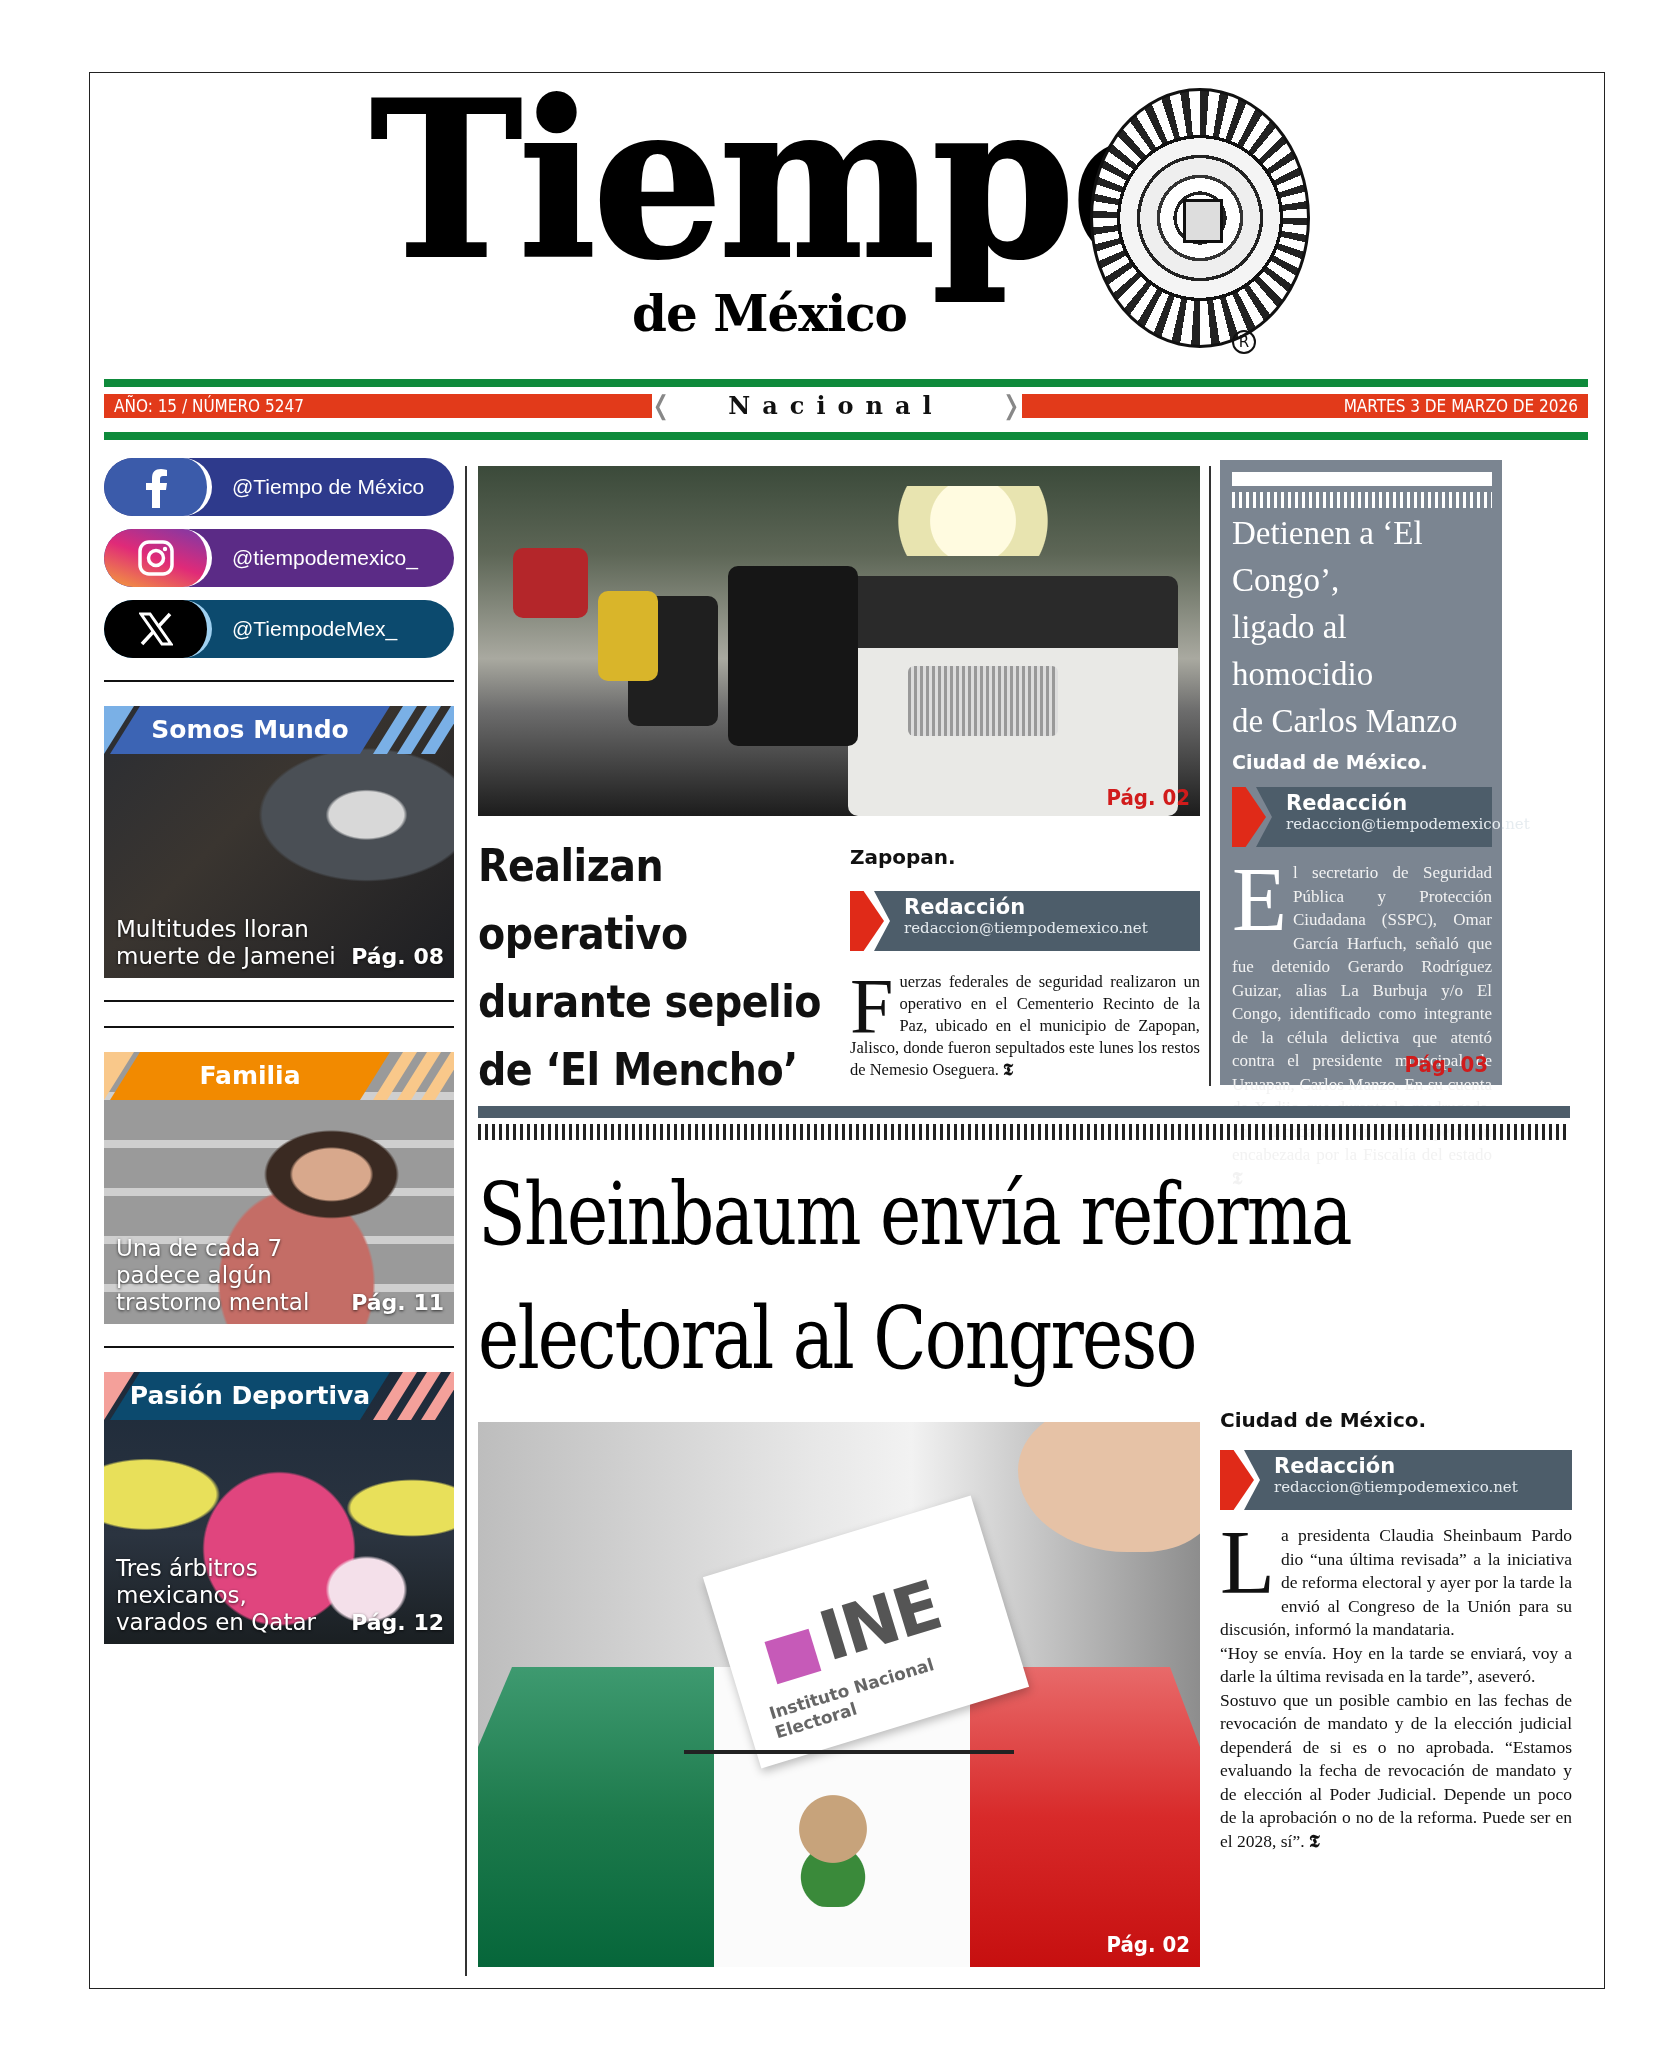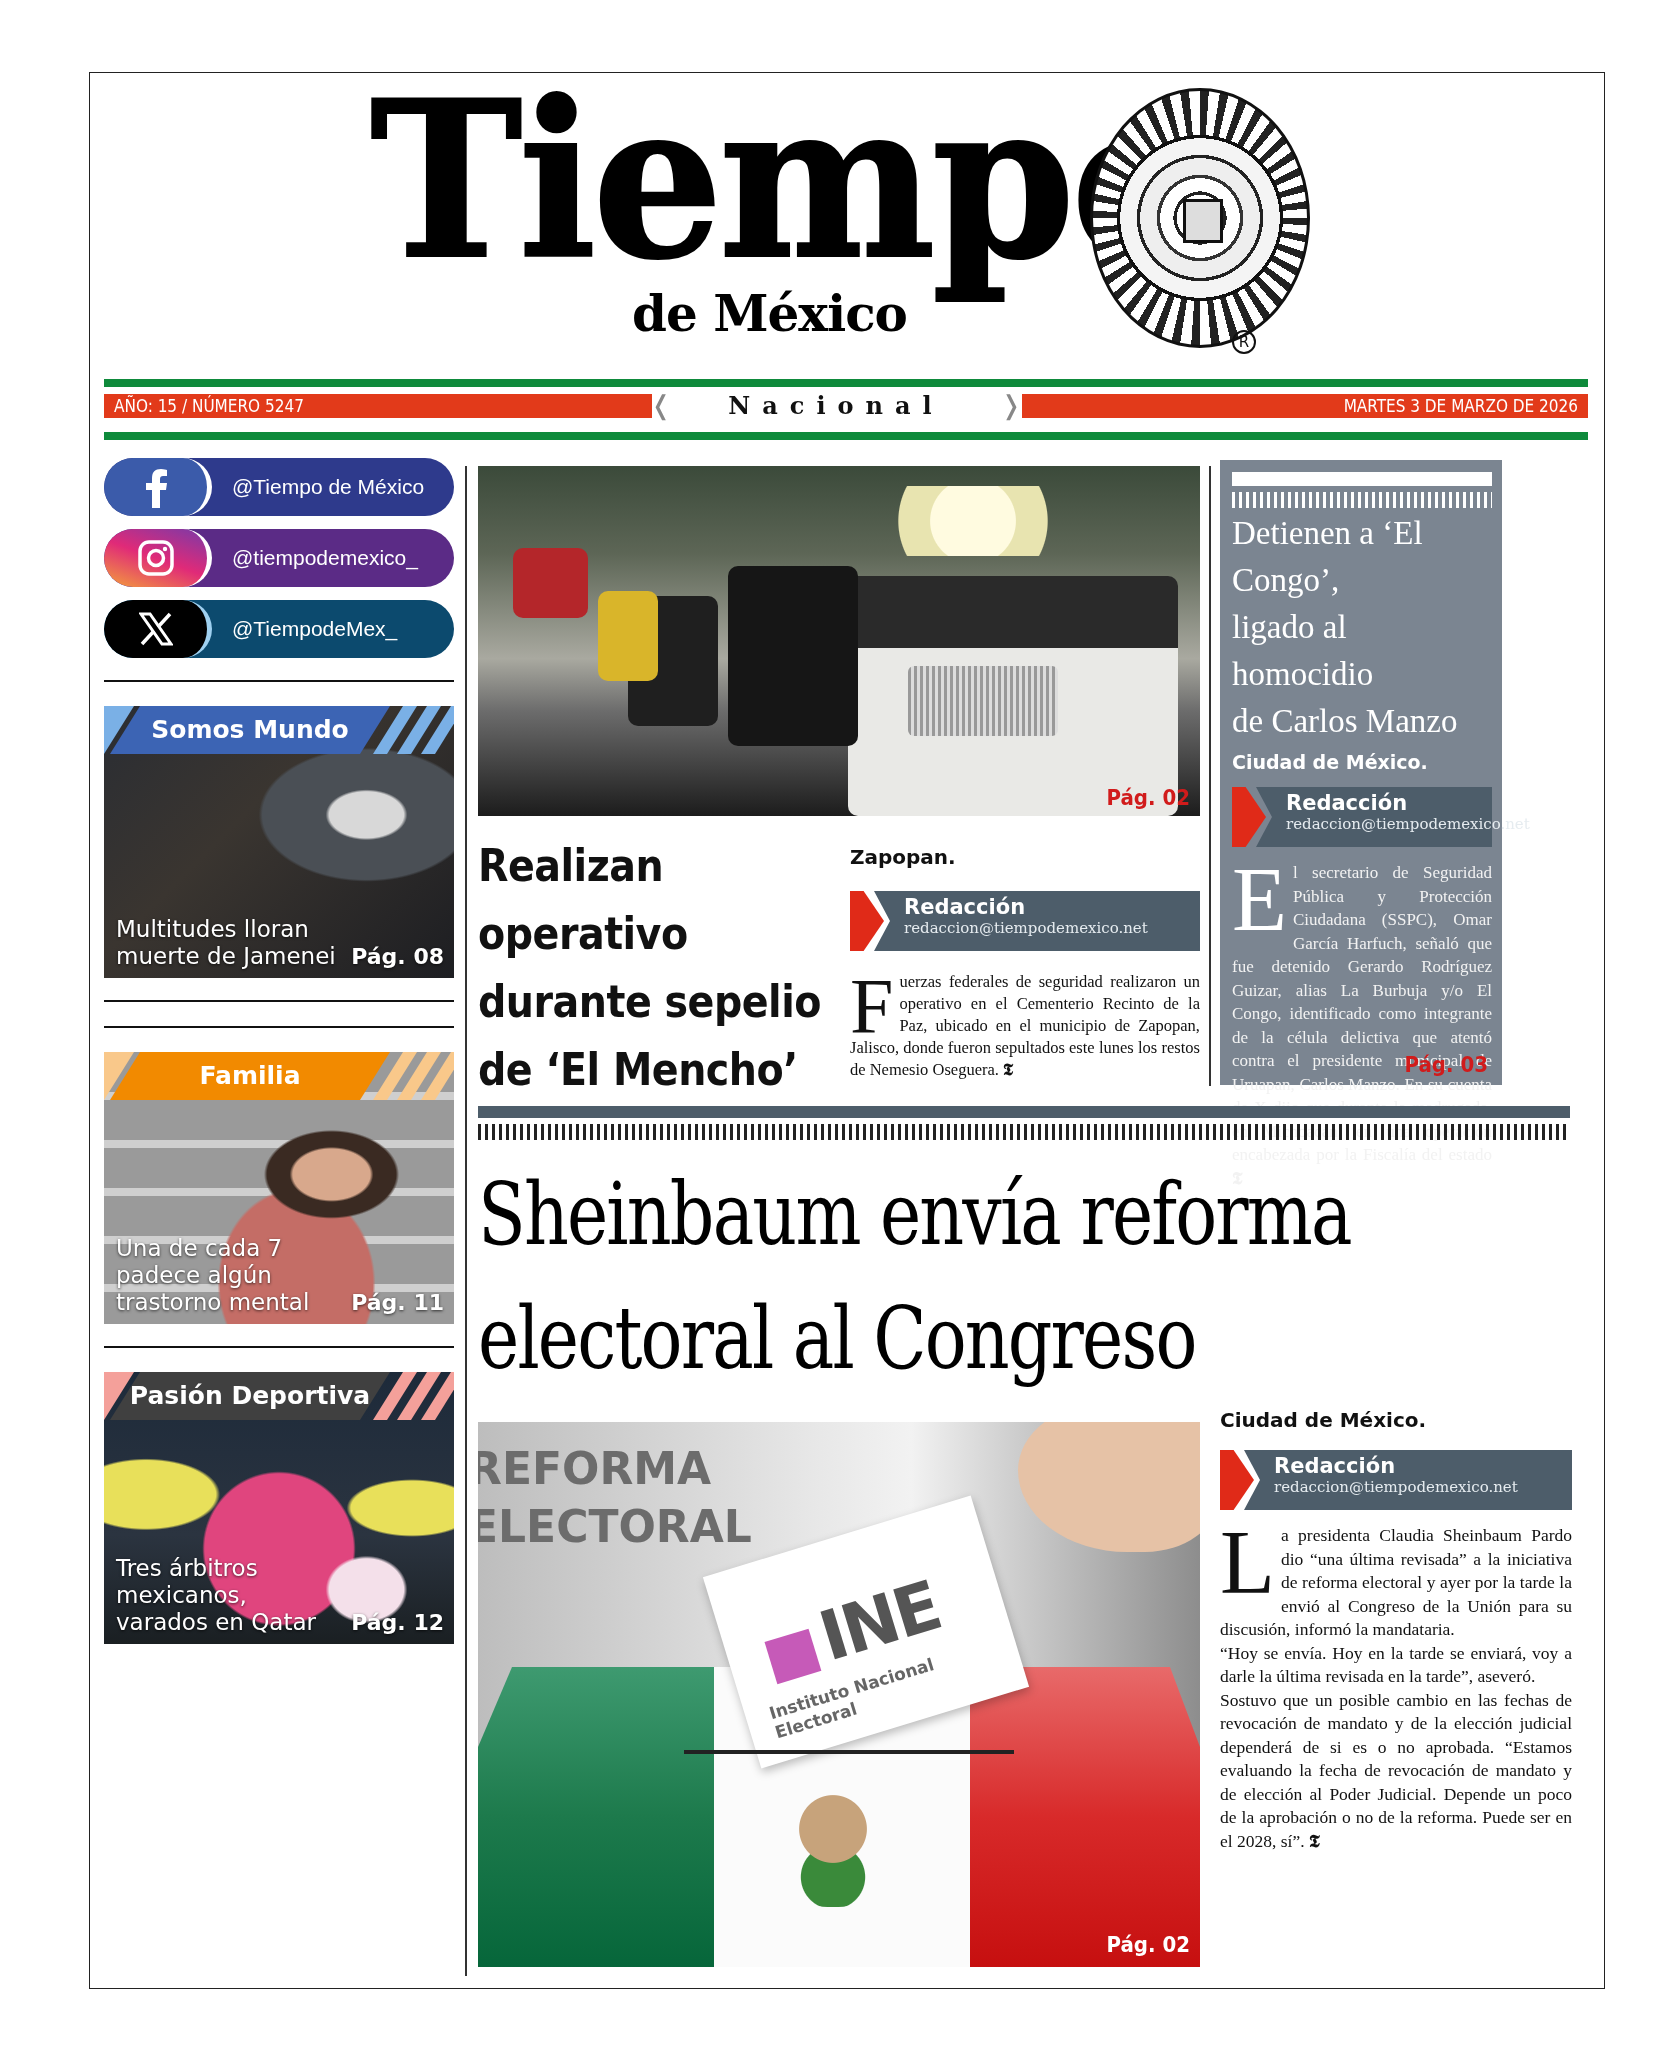--- a/index.html
+++ b/index.html
@@ -201,21 +201,21 @@
     </div>
     <div class="promo-page">Pág. 11</div>
   </div>
 
   <div class="divider"></div>
 
   <div class="promo">
     <div class="promo-photo" style="background: radial-gradient(ellipse at 75% 80%, #f4e0ea 0 10%, transparent 11%), radial-gradient(ellipse at 50% 65%, #e0457e 0 30%, transparent 31%), radial-gradient(ellipse at 12% 45%, #e8e05a 0 16%, transparent 17%), radial-gradient(ellipse at 88% 50%, #e8e05a 0 14%, transparent 15%), linear-gradient(180deg, #1d2a3a 0%, #2b3440 60%, #1a1f22 100%);"></div>
     <div class="promo-header">
       <div class="promo-corner" style="background:#f4a09a;"></div>
-      <div class="promo-tab" style="background:#404040;">Pasión Deportiva</div>
+      <div class="promo-tab" style="background:#0c4a6e;">Pasión Deportiva</div>
       <div class="promo-stripes">
         <span style="left:22px;background:#f4a09a;"></span>
           <span style="left:46px;background:#f4a09a;"></span>
           <span style="left:70px;background:#f4a09a;"></span>
       </div>
     </div>
     <div class="promo-headline">
       <div>Tres árbitros</div>
       <div>mexicanos,</div>
       <div>varados en Qatar</div>
@@ -279,24 +279,20 @@
 </div>
 
 <div class="main-rule"></div>
 <div class="main-barcode barcode barcode-dark"></div>
 <div class="main-headline">
   <div>Sheinbaum envía reforma</div>
   <div>electoral al Congreso</div>
 </div>
 
 <div class="photo-ine">
-  <div class="ine-text-bg">
-    <div>REFORMA</div>
-    <div>ELECTORAL</div>
-  </div>
   <div class="ballot-box-green"></div>
   <div class="ballot-box-white"></div>
   <div class="ballot-box-red"></div>
   <div class="eagle"></div>
   <div class="ballot-card">
     <div class="ine-square"></div>
     <div class="ine-letters">INE</div>
     <div class="ine-caption">Instituto Nacional Electoral</div>
   </div>
   <div class="ballot-slot"></div>

